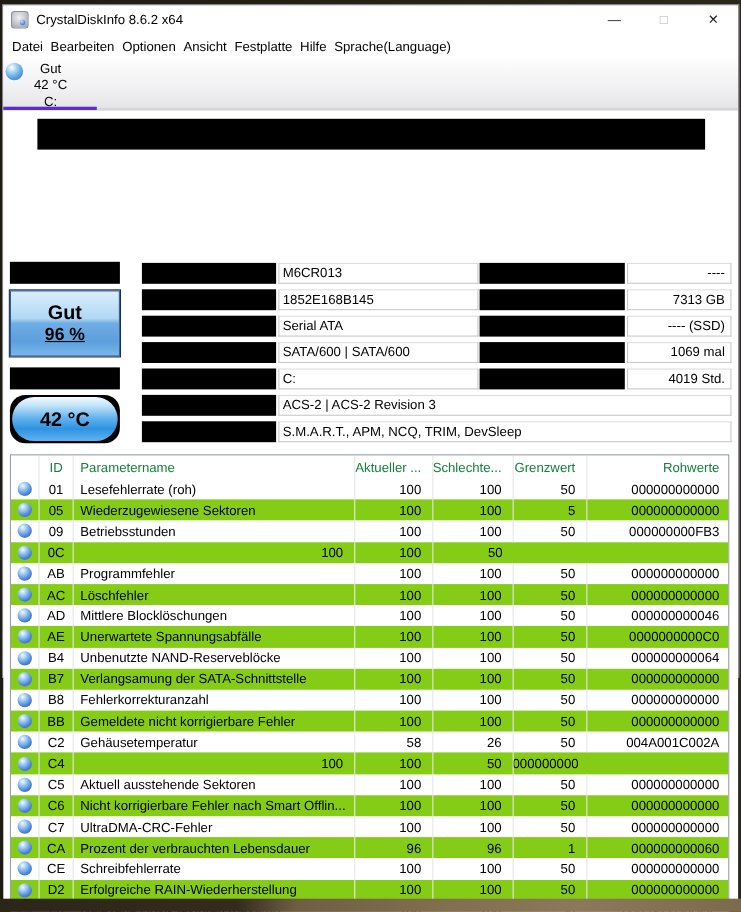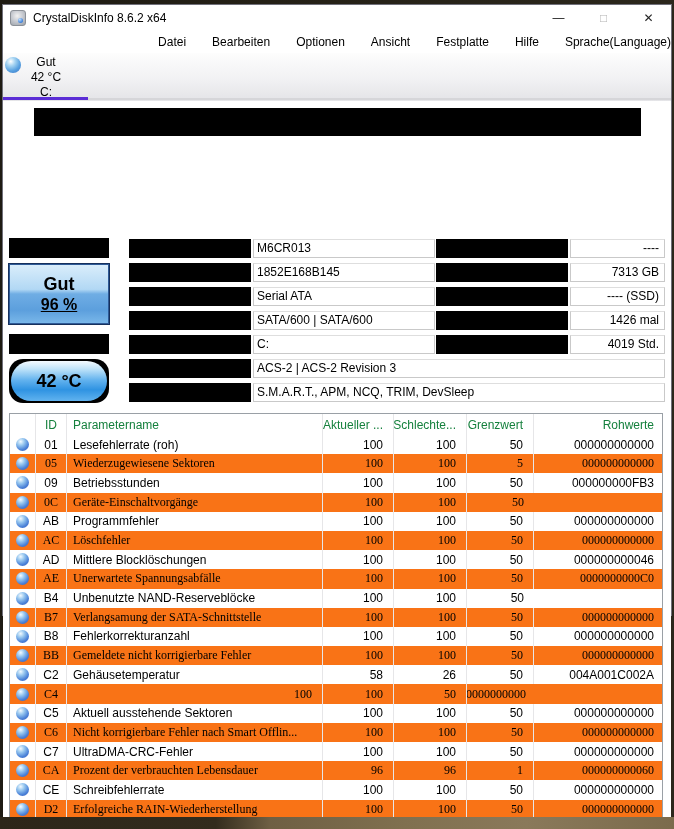--- a/index.html
+++ b/index.html
@@ -23,21 +23,21 @@
     background:radial-gradient(circle at 45% 35%, #f2f2f2 0%, #c9ccd2 45%, #9aa0a8 100%);
     border:1px solid #8b9097; }
   .app-icon::after { content:""; position:absolute; right:2px; bottom:2px; width:5px; height:5px; border-radius:50%;
     background:radial-gradient(circle at 35% 30%, #bfe0ff, #3d7fd9 70%); }
   .title-text { margin-left:7px; font-size:12px; color:#000; }
   .win-controls { margin-left:auto; display:flex; height:100%; }
   .win-btn { width:45px; height:100%; display:flex; align-items:center; justify-content:center; font-size:12px; color:#222; }
   .win-btn.max { color:#b4b4b4; }
   
   .menubar { position:absolute; left:0; top:26px; width:100%; height:22px; background:#fff;
-    display:flex; align-items:center; padding-left:8px; gap:26px; font-size:12px;justify-content:flex-end; }
+    display:flex; align-items:center; padding-left:8px; gap:7px; font-size:12px; }
   .menu-item { white-space:nowrap; }
   
   .tabstrip { position:absolute; left:0; top:48px; width:100%; height:48px;
     background:linear-gradient(180deg,#fdfdfd 0%,#f1f1f3 55%,#e4e4e7 100%); }
   .tabstrip .gray-line { position:absolute; left:0; bottom:1px; width:100%; height:2px; background:#d6d6d9; }
   .tab-underline { position:absolute; left:0; bottom:1px; width:85px; height:3px; background:var(--accent,#5b2dd5); z-index:2; }
   .drive-tab { position:absolute; left:0; top:2px; width:86px; height:44px; }
   .tab-orb { position:absolute; left:2px; top:2px; width:16px; height:16px; border-radius:50%;
     background:radial-gradient(circle at 36% 28%, #ffffff 0%, #a6d4f2 28%, #57a0e0 62%, #3a72c2 100%); }
   .tab-lines { position:absolute; left:0; top:0; width:86px; text-align:center; font-size:12px; line-height:15px; }
@@ -66,21 +66,21 @@
   .ival    { position:absolute; left:250px; top:0; width:182px; height:19px; background:#fff;
     border:1px solid #c9c9c9; border-top-color:#dedede; padding:1px 4px 0 3px; white-space:nowrap; overflow:hidden; }
   .ilabel2 { position:absolute; left:433px; top:0; width:132px; height:19px; background:#000; }
   .ival2   { position:absolute; left:567px; top:0; width:95px; height:19px; background:#fff;
     border:1px solid #c9c9c9; border-top-color:#dedede; padding:1px 5px 0 3px; text-align:right; white-space:nowrap; }
   .ival.wide { width:412px; }
   
   .stable { position:absolute; left:6px; top:312px; width:654px; height:497px; border:1px solid #9aa0a6; background:#fff; overflow:hidden; }
   .trow { display:grid; grid-template-columns:26px 31px 256px 71px 73px 67px 1fr; height:19.2px; align-items:center; font-size:12px; }
   .trow.head { height:21px; color:#15803d; }
-  .trow.alt { background:#f97316;font-family:Liberation Serif, serif; }
+  .trow.alt { background:#84cc16; }
   .tcell { height:100%; display:flex; align-items:center; border-right:1px solid #e6e6e8; overflow:hidden; white-space:nowrap; }
   .tcell:last-child { border-right:none; }
   .tcell.c-icon { justify-content:center; }
   .tcell.c-id { justify-content:center; }
   .tcell.c-name { padding-left:6px; }
   .tcell.num { justify-content:flex-end; padding-right:10px; }
   .tcell.raw { justify-content:flex-end; padding-right:8px;text-align:center; }
   .row-orb { width:13px; height:13px; border-radius:50%;
     background:radial-gradient(circle at 36% 28%, #f3faff 0%, #97c7ef 30%, #4b82d8 65%, #3558b8 100%); }
 </style>
@@ -154,21 +154,21 @@
     <div class="irow" style="top:186px">
       <div class="ilabel"></div>
       <div class="ival">Serial ATA</div>
       <div class="ilabel2"></div>
       <div class="ival2">---- (SSD)</div>
     </div>
     <div class="irow" style="top:210px">
       <div class="ilabel"></div>
       <div class="ival">SATA/600 | SATA/600</div>
       <div class="ilabel2"></div>
-      <div class="ival2">1426 mal</div>
+      <div class="ival2">1069 mal</div>
     </div>
     <div class="irow" style="top:234px">
       <div class="ilabel"></div>
       <div class="ival">C:</div>
       <div class="ilabel2"></div>
       <div class="ival2">4019 Std.</div>
     </div>
     <div class="irow" style="top:258px">
       <div class="ilabel"></div>
       <div class="ival wide">ACS-2 | ACS-2 Revision 3</div>
@@ -220,21 +220,20 @@
     <div class="tcell num">100</div>
     <div class="tcell num">100</div>
     <div class="tcell num">50</div>
     <div class="tcell raw">000000000FB3</div>
   </div>
           <div class="trow alt">
     <div class="tcell c-icon">
               <span class="row-orb"></span>
             </div>
     <div class="tcell c-id">0C</div>
-    <div class="tcell c-name">Geräte-Einschaltvorgänge</div>
     <div class="tcell num">100</div>
     <div class="tcell num">100</div>
     <div class="tcell num">50</div>
   </div>
           <div class="trow">
     <div class="tcell c-icon">
               <span class="row-orb"></span>
             </div>
     <div class="tcell c-id">AB</div>
     <div class="tcell c-name">Programmfehler</div>
@@ -278,20 +277,21 @@
   </div>
           <div class="trow">
     <div class="tcell c-icon">
               <span class="row-orb"></span>
             </div>
     <div class="tcell c-id">B4</div>
     <div class="tcell c-name">Unbenutzte NAND-Reserveblöcke</div>
     <div class="tcell num">100</div>
     <div class="tcell num">100</div>
     <div class="tcell num">50</div>
+    <div class="tcell raw">000000000064</div>
   </div>
           <div class="trow alt">
     <div class="tcell c-icon">
               <span class="row-orb"></span>
             </div>
     <div class="tcell c-id">B7</div>
     <div class="tcell c-name">Verlangsamung der SATA-Schnittstelle</div>
     <div class="tcell num">100</div>
     <div class="tcell num">100</div>
     <div class="tcell num">50</div>

